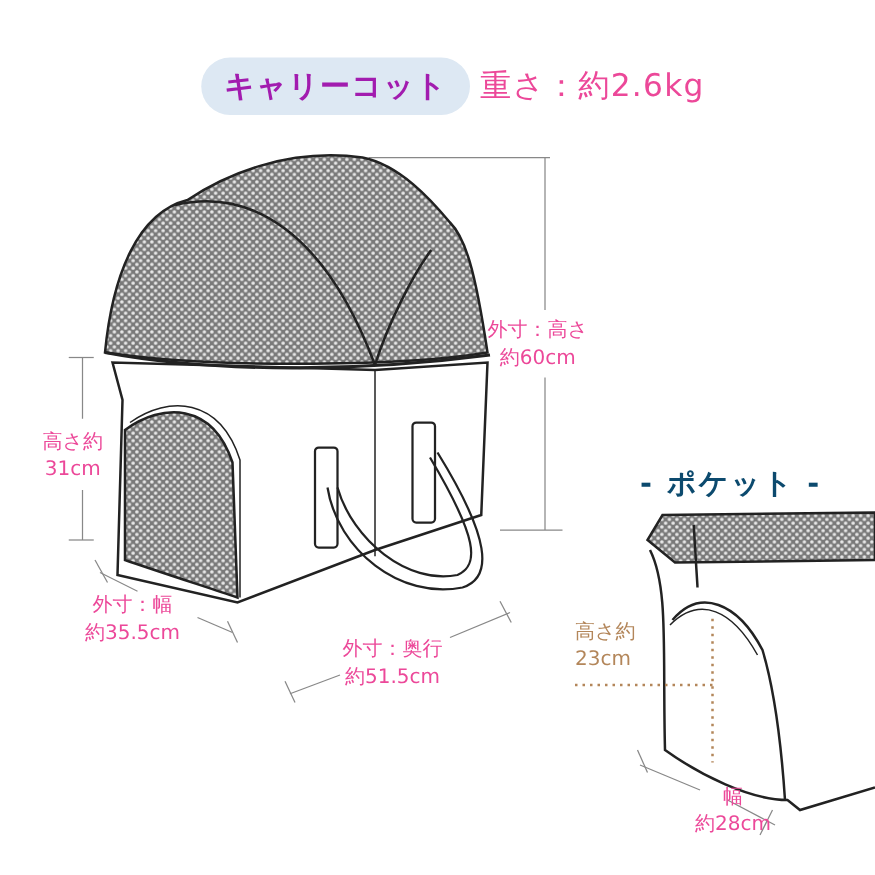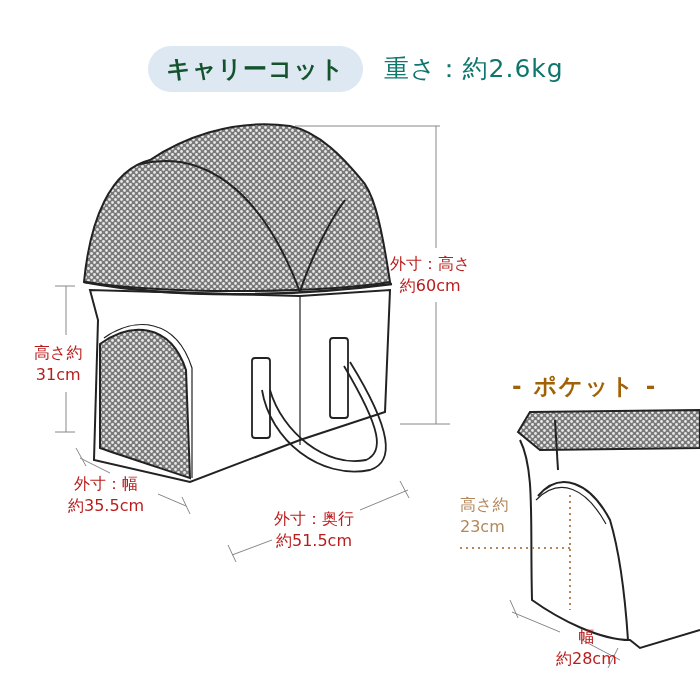--- a/index.html
+++ b/index.html
@@ -1,24 +1,24 @@
 <!DOCTYPE html>
 <html><head>
 <meta charset="utf-8">
 <style>
   html,body{margin:0;padding:0;background:#ffffff;}
   body{width:700px;height:700px;position:relative;overflow:hidden;
        font-family:"DejaVu Sans","Liberation Sans",sans-serif;color:#555;}
-  .pill{position:absolute;left:148px;top:46px;width:215px;height:46px;border-radius:23px;
+  .pill{position:absolute;left:161px;top:46px;width:215px;height:46px;border-radius:23px;
         background:#dde8f3;display:flex;align-items:center;justify-content:center;
-        color:#14532d;font-size:24px;font-weight:bold;letter-spacing:1px;}
-  .weight{position:absolute;left:384px;top:52px;font-size:25px;color:#0f766e;letter-spacing:1px;}
-  .lbl{position:absolute;font-size:16px;color:#b91c1c;line-height:22px;text-align:center;white-space:nowrap;}
+        color:#a21caf;font-size:24px;font-weight:bold;letter-spacing:1px;}
+  .weight{position:absolute;left:384px;top:52px;font-size:25px;color:#ec4899;letter-spacing:1px;}
+  .lbl{position:absolute;font-size:16px;color:#ec4899;line-height:22px;text-align:center;white-space:nowrap;}
   .lbl-orange{color:#b3865a;}
-  .pocket-title{position:absolute;left:512px;top:371px;font-size:23px;font-weight:bold;color:#a16207;letter-spacing:2px;}
+  .pocket-title{position:absolute;left:512px;top:371px;font-size:23px;font-weight:bold;color:#0c4a6e;letter-spacing:2px;}
   svg{position:absolute;left:0;top:0;}
 </style>
 </head>
 <body>
 
 <div class="pill">
   <span>キャリーコット</span>
 </div>
 <div class="weight">重さ：約2.6kg</div>
 

